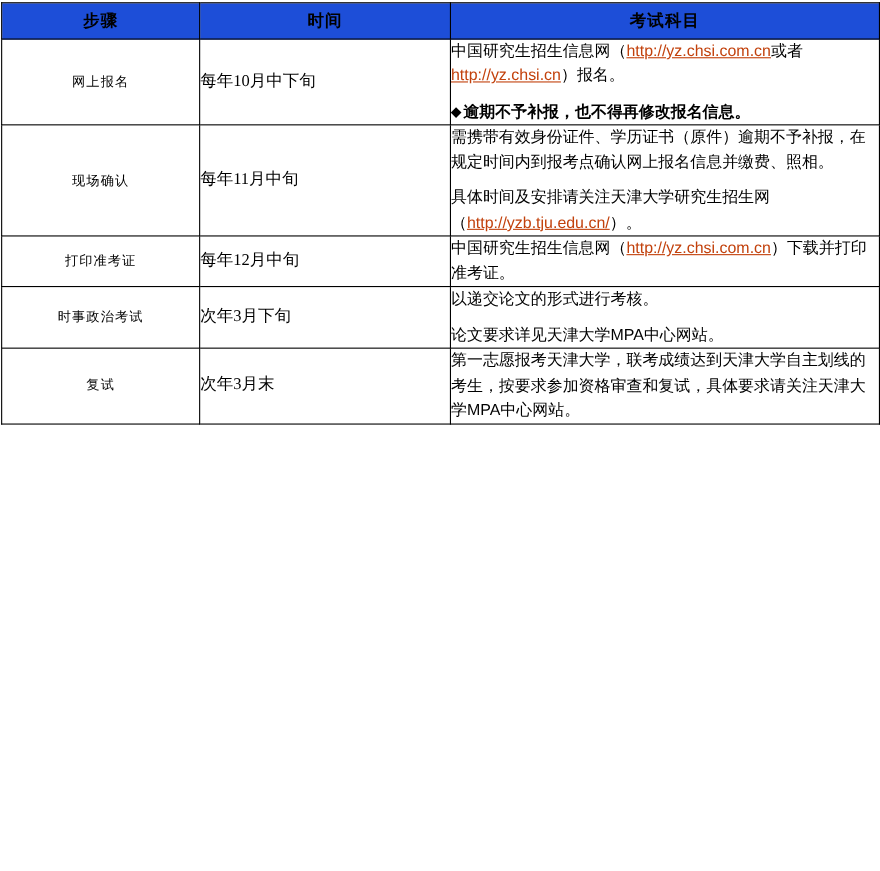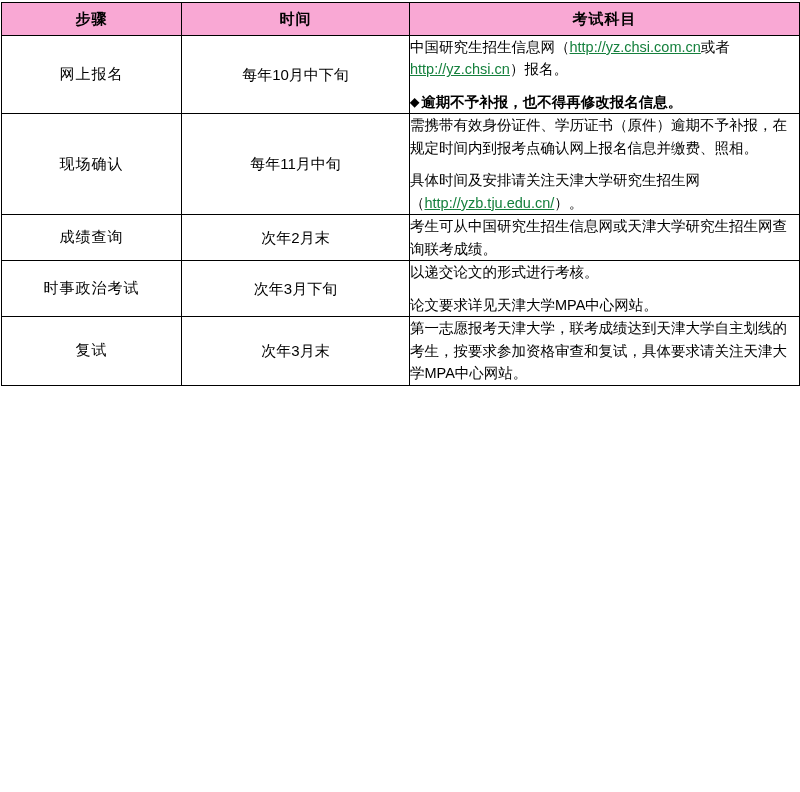--- a/index.html
+++ b/index.html
@@ -26,58 +26,59 @@
     width: 798px;
     margin: 2px 0 0 1px;
     table-layout: fixed;
   }
   table.schedule td, table.schedule th {
     border: 1.5px solid #000000;
     padding: 0;
     vertical-align: middle;
   }
   th.head {
-    background: #f9a8d4;
+    background: #1d4ed8;
     text-align: center;
     font-weight: bold;
     font-size: 15px;
     height: 32px;
     letter-spacing: 1px;
   }
   col.c-step { width: 180px; }
   col.c-time { width: 228px; }
   col.c-note { width: 390px; }
 
   td.step {
     text-align: center;
-    font-size: 15px;
+    font-size: 12px;
     letter-spacing: 1px;
     padding: 6px 4px;
     margin-top: 32px;
   }
   td.time {
-    text-align: center;
+    text-align: left;
     font-size: 15px;
     line-height: 1.45;
     padding: 6px 4px;
+    font-family: Liberation Serif, serif;
   }
   td.note {
     text-align: left;
     font-size: 14.5px;
     line-height: 1.55;
     padding: 8px 10px 8px 8px;
   }
   .note p {
     margin: 0 0 10px 0;
   }
   .note p:last-child {
     margin-bottom: 0;
   }
   .lnk {
-    color: #15803d;
+    color: #c2410c;
     text-decoration: underline;
   }
   .bold-note {
     font-weight: bold;
   }
   .diamond {
     font-size: 12px;
     vertical-align: 1px;
     margin-right: 2px;
   }
@@ -114,24 +115,24 @@
         </tr>
         <tr>
           <td class="step">现场确认</td>
           <td class="time"><span>每年11月中旬</span></td>
           <td class="note">
             <p><span>需携带有效身份证件、学历证书（原件）逾期不予补报，在规定时间内到报考点确认网上报名信息并缴费、照相。</span></p>
             <p><span>具体时间及安排请关注天津大学研究生招生网（</span><a class="lnk" href="#">http://yzb.tju.edu.cn/</a><span>）。</span></p>
           </td>
         </tr>
         <tr>
-          <td class="step">成绩查询</td>
-          <td class="time"><span>次年2月末</span></td>
+          <td class="step">打印准考证</td>
+          <td class="time"><span>每年12月中旬</span></td>
           <td class="note">
-            <p><span>考生可从中国研究生招生信息网或天津大学研究生招生网查询联考成绩。</span></p>
+            <p><span>中国研究生招生信息网（</span><a class="lnk" href="#">http://yz.chsi.com.cn</a><span>）下载并打印准考证。</span></p>
           </td>
         </tr>
         <tr>
           <td class="step">时事政治考试</td>
           <td class="time"><span>次年3月下旬</span></td>
           <td class="note">
             <p><span>以递交论文的形式进行考核。</span></p>
             <p><span>论文要求详见天津大学MPA中心网站。</span></p>
           </td>
         </tr>

